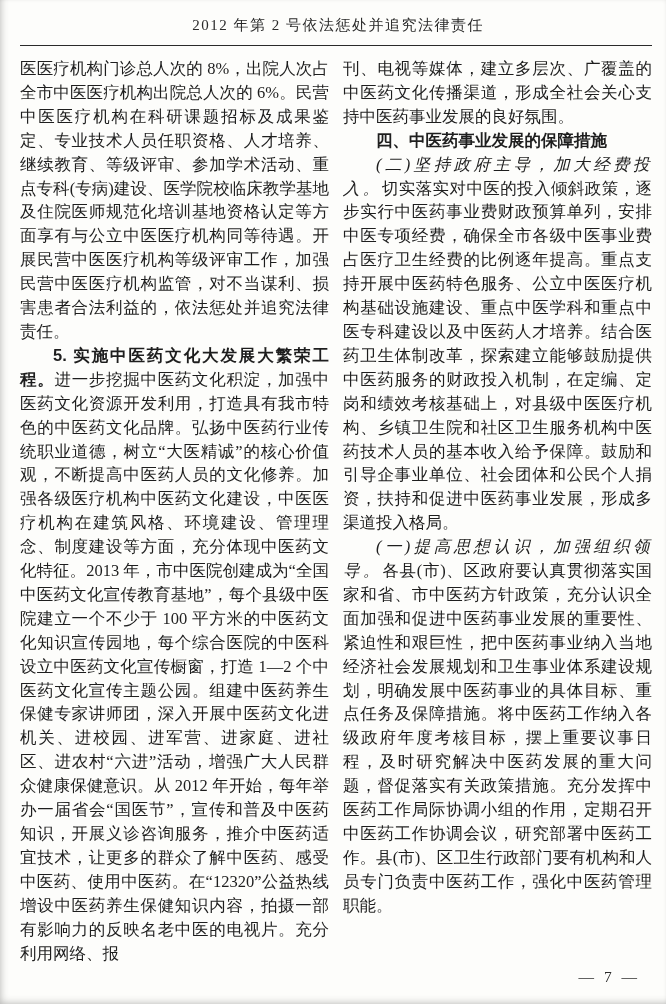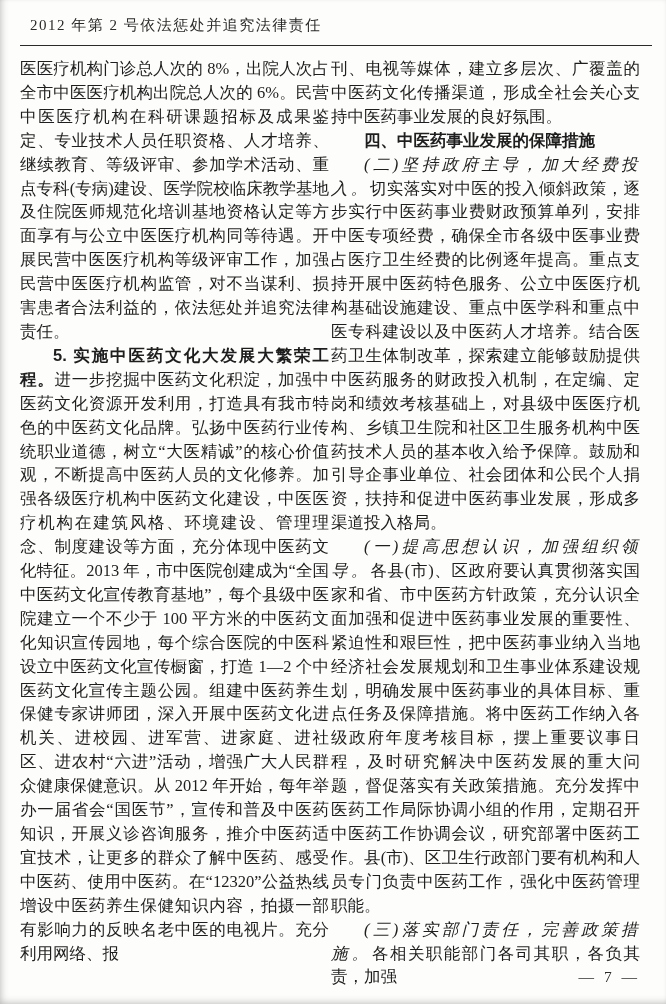--- a/index.html
+++ b/index.html
@@ -17,39 +17,39 @@
     color: #1e1e1e;
     box-shadow: inset 7px -7px 9px -7px rgba(0,0,0,0.30),
                 inset -2px 2px 4px -3px rgba(0,0,0,0.12);
   }
   .header {
     position: absolute;
     top: 16px;
     left: 30px;
     right: 20px;
     display: flex;
-    justify-content: flex-start;
+    justify-content: center;
     align-items: baseline;
     font-size: 15px;
     letter-spacing: 1.5px;
     color: #2a2a2a;
   }
   .rule {
     position: absolute;
     top: 45px;
     left: 20px;
     right: 14px;
     border-top: 1.6px solid #2a2a2a;
   }
   .columns {
     position: absolute;
     top: 57px;
     left: 20px;
     display: flex;
-    gap: 2px;
+    gap: 14px;
   }
   .col {
     width: 309px;
     font-size: 16.5px;
     line-height: 23.9px;
     text-align: justify;
     text-justify: inter-ideograph;
     word-break: break-all;
   }
   .col p { margin: 0; padding: 0; }
@@ -96,20 +96,19 @@
     <div class="col">
       <p class="cont"><span>医医疗机构门诊总人次的 8%，出院人次占全市中医医疗机构出院总人次的 6%。民营中医医疗机构在科研课题招标及成果鉴定、专业技术人员任职资格、人才培养、继续教育、等级评审、参加学术活动、重点专科(专病)建设、医学院校临床教学基地及住院医师规范化培训基地资格认定等方面享有与公立中医医疗机构同等待遇。开展民营中医医疗机构等级评审工作，加强民营中医医疗机构监管，对不当谋利、损害患者合法利益的，依法惩处并追究法律责任。</span></p>
       <p class="para"><span class="lead-hei">5. 实施中医药文化大发展大繁荣工程。</span><span>进一步挖掘中医药文化积淀，加强中医药文化资源开发利用，打造具有我市特色的中医药文化品牌。弘扬中医药行业传统职业道德，树立“大医精诚”的核心价值观，不断提高中医药人员的文化修养。加强各级医疗机构中医药文化建设，中医医疗机构在建筑风格、环境建设、管理理念、制度建设等方面，充分体现中医药文化特征。2013 年，市中医院创建成为“全国中医药文化宣传教育基地”，每个县级中医院建立一个不少于 100 平方米的中医药文化知识宣传园地，每个综合医院的中医科设立中医药文化宣传橱窗，打造 1—2 个中医药文化宣传主题公园。组建中医药养生保健专家讲师团，深入开展中医药文化进机关、进校园、进军营、进家庭、进社区、进农村“六进”活动，增强广大人民群众健康保健意识。从 2012 年开始，每年举办一届省会“国医节”，宣传和普及中医药知识，开展义诊咨询服务，推介中医药适宜技术，让更多的群众了解中医药、感受中医药、使用中医药。在“12320”公益热线增设中医药养生保健知识内容，拍摄一部有影响力的反映名老中医的电视片。充分利用网络、报</span></p>
     </div>
 
     <div class="col">
       <p class="cont"><span>刊、电视等媒体，建立多层次、广覆盖的中医药文化传播渠道，形成全社会关心支持中医药事业发展的良好氛围。</span></p>
       <p class="heading-hei">四、中医药事业发展的保障措施</p>
       <p class="para"><span class="kai">(二)坚持政府主导，加大经费投入。</span><span>切实落实对中医的投入倾斜政策，逐步实行中医药事业费财政预算单列，安排中医专项经费，确保全市各级中医事业费占医疗卫生经费的比例逐年提高。重点支持开展中医药特色服务、公立中医医疗机构基础设施建设、重点中医学科和重点中医专科建设以及中医药人才培养。结合医药卫生体制改革，探索建立能够鼓励提供中医药服务的财政投入机制，在定编、定岗和绩效考核基础上，对县级中医医疗机构、乡镇卫生院和社区卫生服务机构中医药技术人员的基本收入给予保障。鼓励和引导企事业单位、社会团体和公民个人捐资，扶持和促进中医药事业发展，形成多渠道投入格局。</span></p>
       <p class="para"><span class="kai">(一)提高思想认识，加强组织领导。</span><span>各县(市)、区政府要认真贯彻落实国家和省、市中医药方针政策，充分认识全面加强和促进中医药事业发展的重要性、紧迫性和艰巨性，把中医药事业纳入当地经济社会发展规划和卫生事业体系建设规划，明确发展中医药事业的具体目标、重点任务及保障措施。将中医药工作纳入各级政府年度考核目标，摆上重要议事日程，及时研究解决中医药发展的重大问题，督促落实有关政策措施。充分发挥中医药工作局际协调小组的作用，定期召开中医药工作协调会议，研究部署中医药工作。县(市)、区卫生行政部门要有机构和人员专门负责中医药工作，强化中医药管理职能。</span></p>
-      <p class="para"><span class="kai">(三)落实部门责任，完善政策措施。</span><span>各相关职能部门各司其职，各负其责，加强</span></p>
     </div>
 
   </div>
 
   <div class="pagenum">— 7 —</div>
 
 </div>
 
 </body></html>

